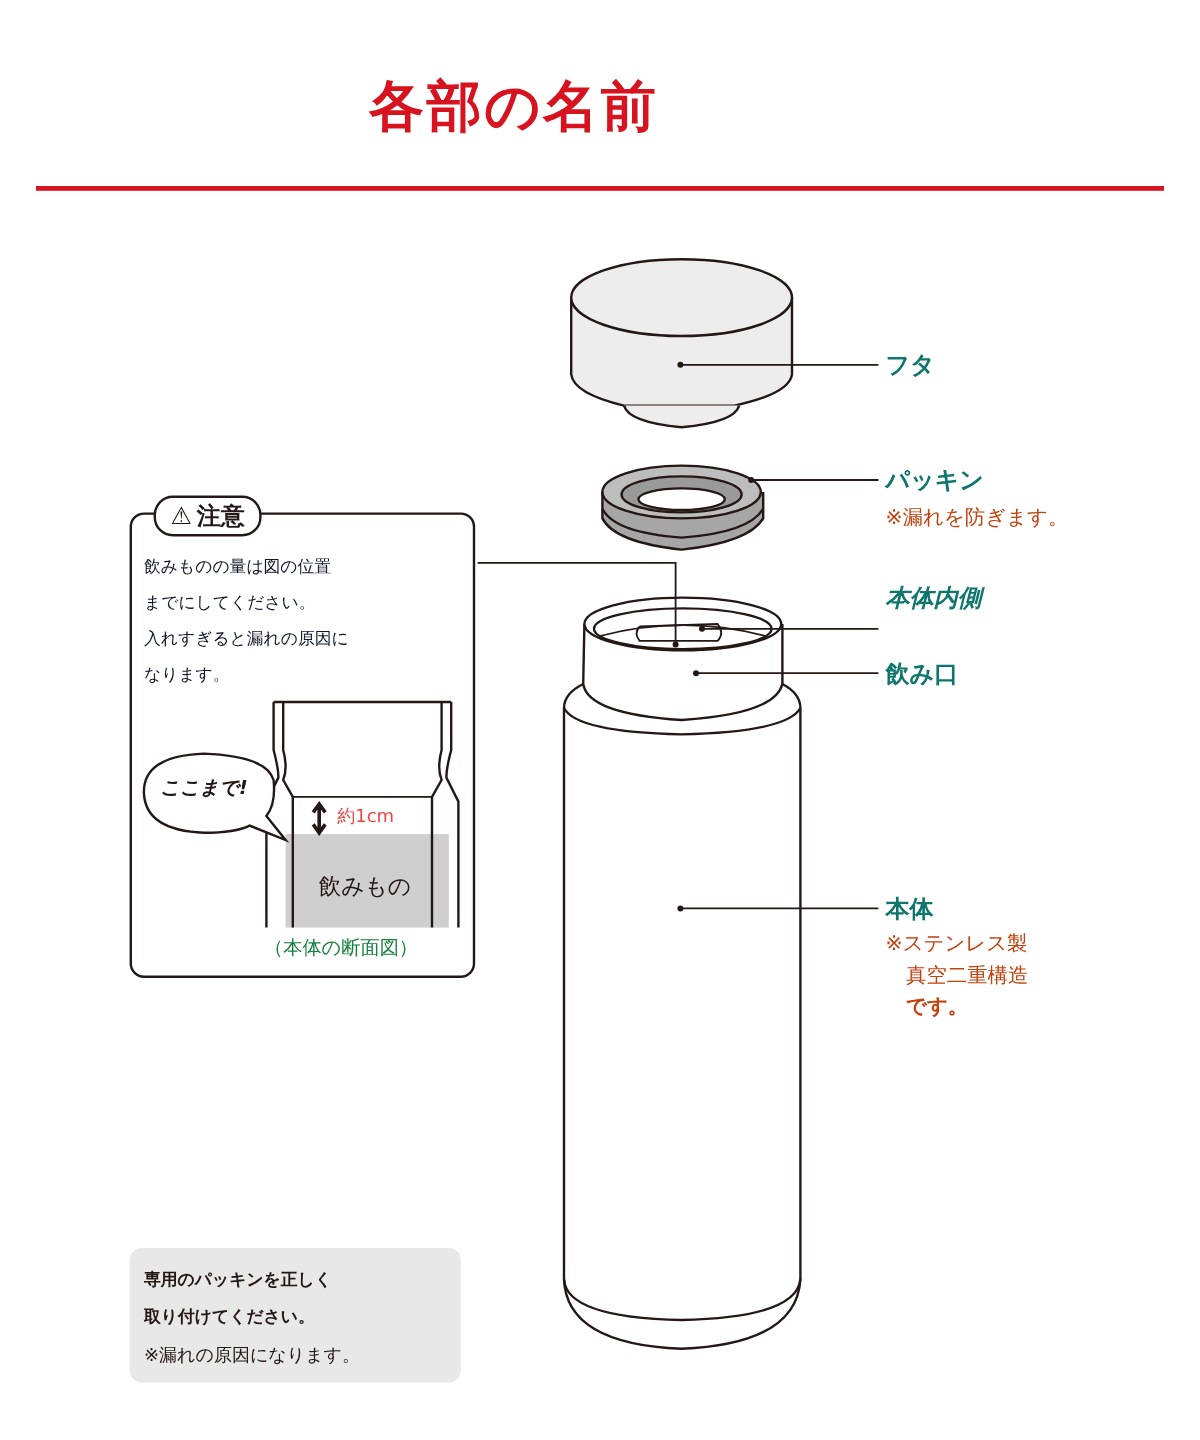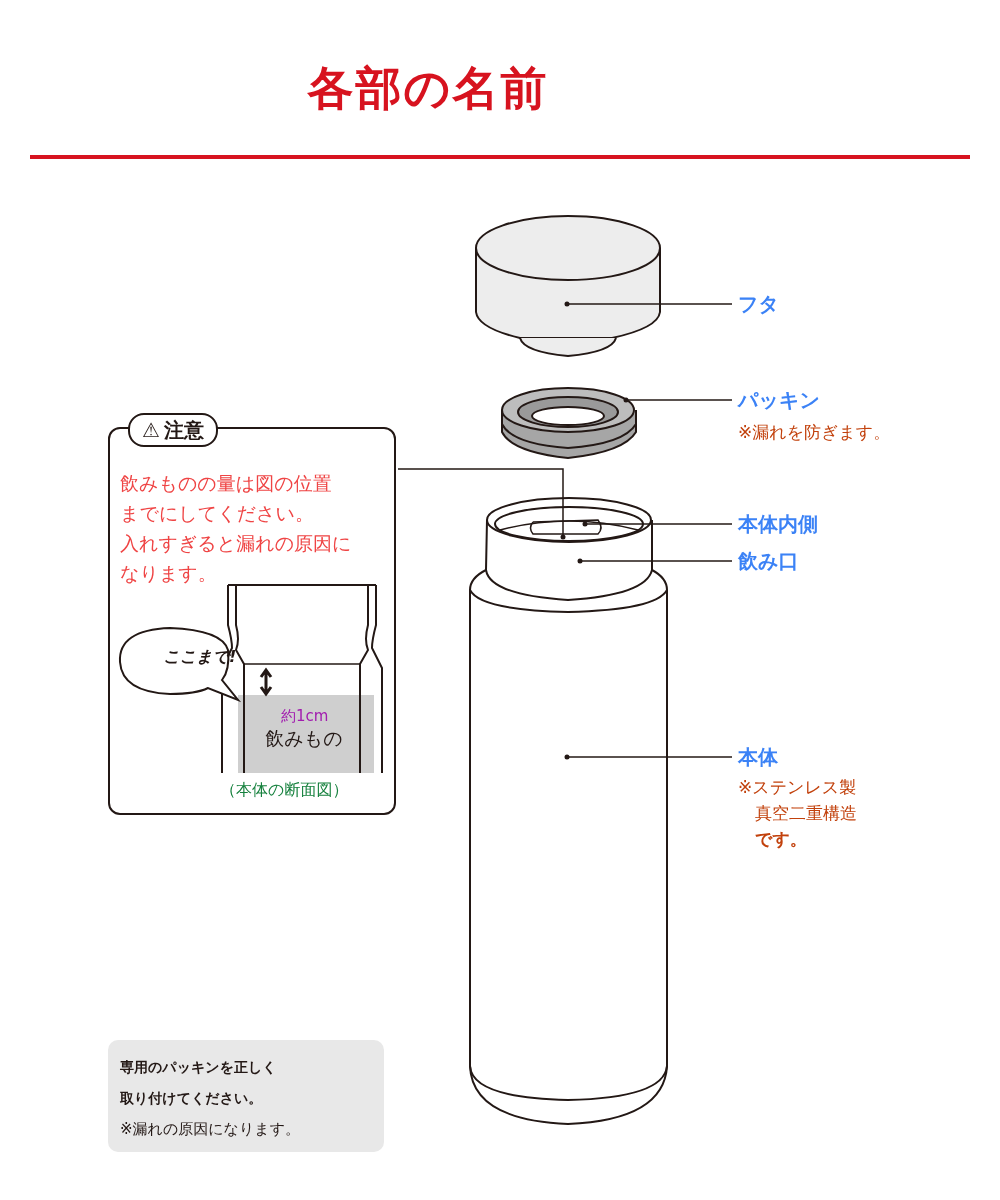--- a/index.html
+++ b/index.html
@@ -2,31 +2,31 @@
 <html><head>
   <meta charset="utf-8">
   <style>
     html, body { margin: 0; padding: 0; background: #ffffff; }
     body { width: 1000px; height: 1200px; position: relative; overflow: hidden;
            font-family: "DejaVu Sans", "Liberation Sans", sans-serif; color: #231815; }
     .title { position: absolute; left: 0; top: 58px; width: 856px; text-align: center;
              font-size: 46px; font-weight: bold; color: #d7131f; letter-spacing: 2px; line-height: 60px; }
     .title-rule { position: absolute; left: 30px; top: 155px; width: 940px; height: 4px; background: #d7131f; }
     svg.art { position: absolute; left: 0; top: 0; }
-    .label { position: absolute; font-weight: bold; font-size: 20px; line-height: 24px; color: #3b82f6; white-space: nowrap; }
+    .label { position: absolute; font-weight: bold; font-size: 20px; line-height: 24px; color: #0f766e; white-space: nowrap; }
     .note { position: absolute; font-size: 17px; line-height: 24px; color: #c2410c; white-space: nowrap; }
     .caution-box { position: absolute; left: 108px; top: 427px; width: 288px; height: 388px;
                    border: 2px solid #231815; border-radius: 12px; box-sizing: border-box; }
     .caution-tag { position: absolute; left: 128px; top: 413px; height: 30px; padding: 0 12px;
                    background: #fff; border: 2px solid #231815; border-radius: 16px;
                    font-size: 20px; font-weight: bold; line-height: 28px; display: flex; align-items: center; gap: 4px; }
-    .caution-text { position: absolute; left: 120px; top: 468px; font-size: 19px; line-height: 30px; white-space: pre; color: #ef4444; }
+    .caution-text { position: absolute; left: 120px; top: 458px; font-size: 14px; line-height: 30px; white-space: pre; color: #0f172a; }
     .bubble-text { position: absolute; left: 120px; top: 647px; width: 100px; text-align: center;
-                   font-size: 16px; font-weight: bold; font-style: italic; color: #231815; padding-left: 30px; }
-    .cm-text { position: absolute; left: 281px; top: 671px; font-size: 15px; color: #a21caf; margin-top: 36px; }
+                   font-size: 16px; font-weight: bold; font-style: italic; color: #231815; }
+    .cm-text { position: absolute; left: 281px; top: 671px; font-size: 15px; color: #ef4444; }
     .drink-text { position: absolute; left: 236px; top: 726px; width: 136px; text-align: center; font-size: 19px; color: #231815; }
     .section-text { position: absolute; left: 220px; top: 780px; font-size: 16px; color: #15803d; }
     .bottom-box { position: absolute; left: 108px; top: 1040px; width: 276px; height: 112px;
                   background: #e8e8e8; border-radius: 10px; }
     .bottom-main { position: absolute; left: 120px; top: 1052px; font-size: 14px; font-weight: bold; line-height: 31px; white-space: pre; color: #231815; }
     .bottom-sub { position: absolute; left: 120px; top: 1118px; font-size: 15px; line-height: 22px; color: #231815; }
   </style>
 </head>
 <body>
 
@@ -94,21 +94,21 @@
       <path d="M266,672 L266,692 M261,677 L266,670 L271,677 M261,687 L266,694 L271,687" stroke-width="3"></path>
 
       <path d="M228,650 Q222,630 170,628 Q118,630 120,662 Q122,692 170,694 Q196,694 208,688 L238,700 L222,680 Q230,670 228,650 Z" fill="#fff"></path>
     </g>
   </g>
 </svg>
 
 <div class="label" style="left:738px; top:292px;">フタ</div>
 <div class="label" style="left:738px; top:388px;">パッキン</div>
 <div class="note" style="left:738px; top:420px;">※漏れを防ぎます。</div>
-<div class="label" style="left:738px; top:512px;">本体内側</div>
+<div class="label" style="left:738px; top:486px;font-style:italic;">本体内側</div>
 <div class="label" style="left:738px; top:549px;">飲み口</div>
 <div class="label" style="left:738px; top:745px;">本体</div>
 <div class="note" style="left:738px; top:775px;">※ステンレス製</div>
 <div class="note" style="left:738px; top:801px;">　真空二重構造</div>
 <div class="note" style="left:738px; top:827px;font-weight:bold;">　です。</div>
 
 <div class="caution-box"></div>
 <div class="caution-tag">
   <span style="font-size:20px;">⚠</span>
   <span>注意</span>

